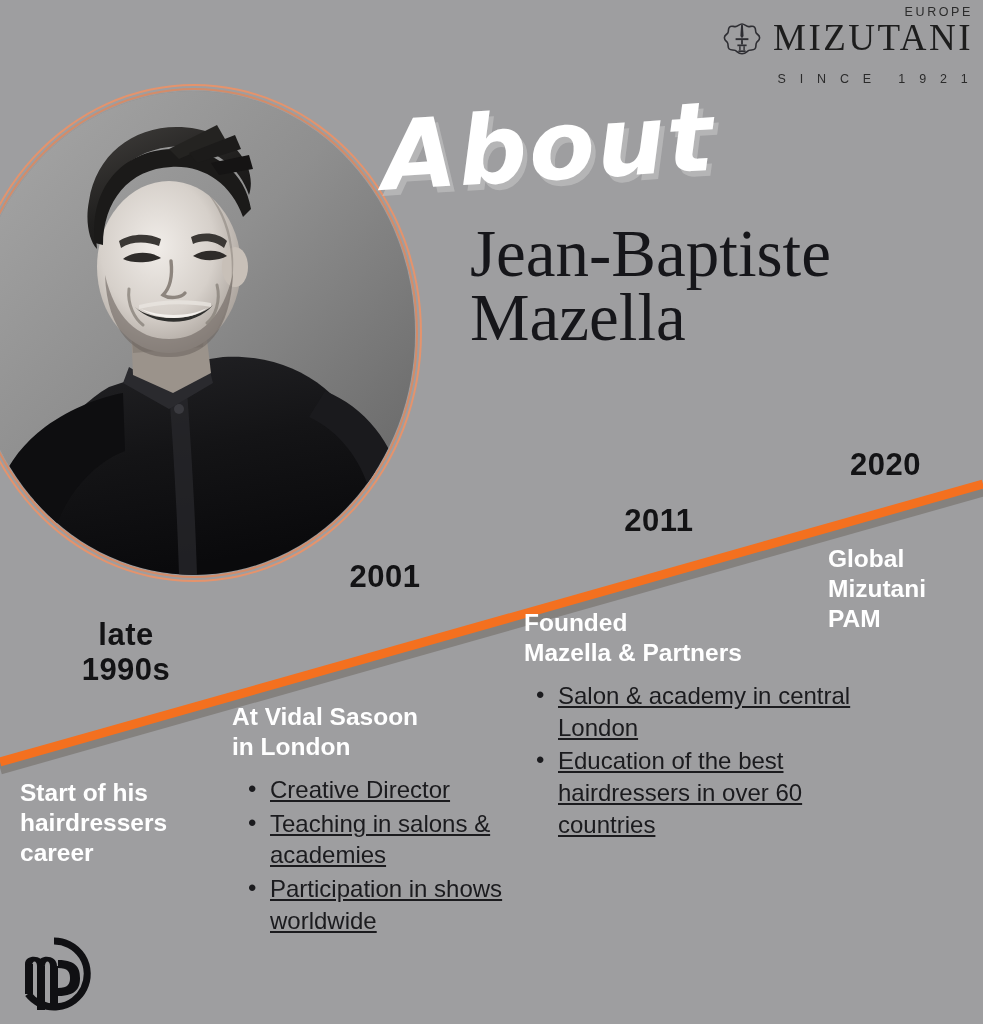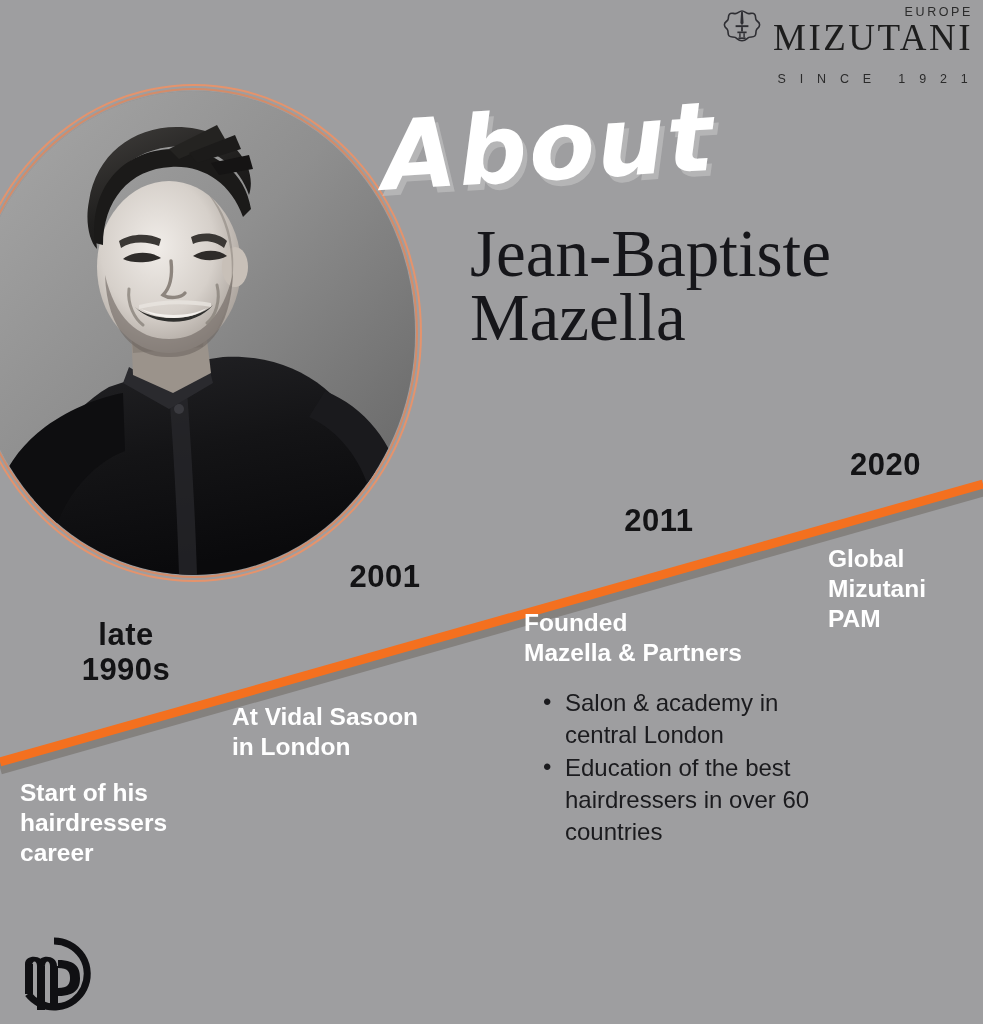--- a/index.html
+++ b/index.html
@@ -6,21 +6,21 @@
   body{
     width:983px;height:1024px;
     background:#9e9ea0;
     font-family:"Liberation Sans", sans-serif;
     overflow:hidden;
     position:relative;
   }
   #stage{position:relative;width:983px;height:1024px;overflow:hidden;background:#9e9ea0;}
 
   
-  .brand{position:absolute;top:6px;right:10px;display:flex;align-items:flex-start;gap:8px;}
+  .brand{position:absolute;top:6px;right:10px;display:flex;align-items:center;gap:8px;}
   .brand-emblem{width:46px;height:54px;flex:0 0 auto;}
   .brand-words{display:flex;flex-direction:column;align-items:flex-end;line-height:1;}
   .brand-europe{font-size:12.5px;letter-spacing:2.6px;color:#2b2b2b;font-family:"Liberation Sans",sans-serif;margin-bottom:1px;}
   .brand-name{font-family:"Liberation Serif",serif;font-size:37px;letter-spacing:2.5px;color:#1d1d1d;line-height:.95;}
   .brand-since{font-size:12.5px;letter-spacing:5.2px;color:#2b2b2b;margin-top:18px;padding-left:4px;
     display:flex;gap:0;justify-content:flex-end;width:100%;}
   .brand-since .s1{letter-spacing:5.2px;}
   .brand-since .s2{letter-spacing:5.2px;margin-left:22px;}
 
   
@@ -49,21 +49,21 @@
   }
   .person-name .ln2{display:block;}
 
   
   .diag{position:absolute;left:0;top:0;width:983px;height:1024px;pointer-events:none;}
 
   
   .year{position:absolute;font-weight:700;color:#131315;font-size:31px;letter-spacing:.5px;line-height:1.12;}
   .heading{position:absolute;font-weight:700;color:#ffffff;font-size:24.5px;line-height:1.22;text-align:left;}
   .bullets{position:absolute;color:#1b1b1e;font-size:24px;line-height:1.32;}
-  .bullets ul{margin:7px;padding:0 0 0 26px;list-style:none;}
+  .bullets ul{margin:0;padding:0 0 0 26px;list-style:none;text-decoration:underline;}
   .bullets li{position:relative;margin:0 0 2px 0;}
   .bullets li::before{content:"\2022";position:absolute;left:-22px;top:-1px;font-size:24px;color:#1b1b1e;}
 
   
   .c1-year{left:46px;top:618px;width:160px;text-align:center;}
   .c1-head{left:20px;top:778px;width:200px;}
   
   .c2-year{left:320px;top:560px;width:130px;text-align:center;}
   .c2-head{left:232px;top:702px;width:300px;}
   .c2-bul{left:244px;top:774px;width:290px;}
@@ -234,20 +234,27 @@
     <span>Start of his</span><br>
     <span>hairdressers</span><br>
     <span>career</span>
   </div>
 
   <div class="year c2-year">2001</div>
   <div class="heading c2-head">
     <span>At Vidal Sasoon</span><br>
     <span>in London</span>
   </div>
+  <div class="bullets c2-bul">
+    <ul>
+      <li>Creative Director</li>
+      <li>Teaching in salons &amp; academies</li>
+      <li>Participation in shows worldwide</li>
+    </ul>
+  </div>
 
   <div class="year c3-year">2011</div>
   <div class="heading c3-head">
     <span>Founded</span><br>
     <span>Mazella &amp; Partners</span>
   </div>
   <div class="bullets c3-bul">
     <ul>
       <li>Salon &amp; academy in central London</li>
       <li>Education of the best hairdressers in over 60 countries</li>

